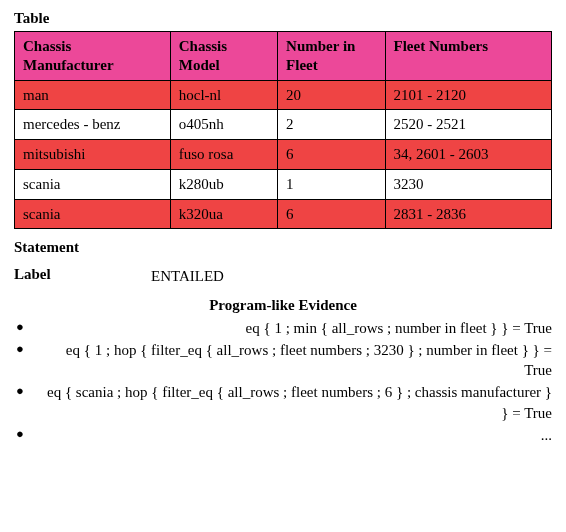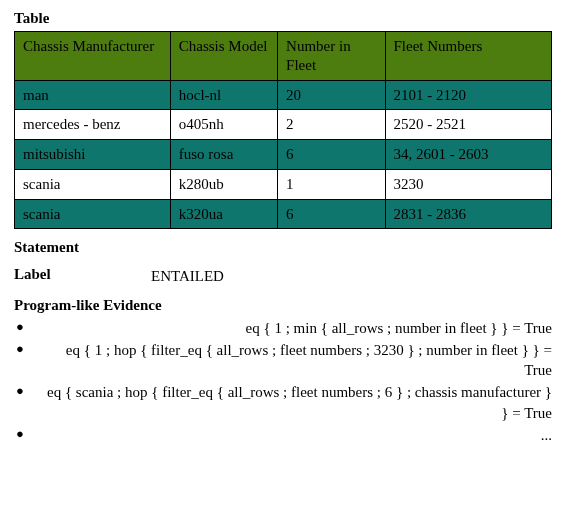--- a/index.html
+++ b/index.html
@@ -23,25 +23,25 @@
   }
   th, td {
     border: 1.5px solid #000;
     padding: 5px 8px;
     text-align: left;
     vertical-align: top;
     font-size: 15px;
     line-height: 1.25;
   }
   th {
-    font-weight: normal;
-    background: #4d7c0f;
+    font-weight: bold;
+    background: #ec4899;
   }
   tr.shaded td {
-    background: #0f766e;
+    background: #ef4444;
   }
   .col0 { width: 29%; }
   .col1 { width: 20%; }
   .col2 { width: 20%; }
   .col3 { width: 31%; }
   .kv-row {
     display: flex;
     margin-top: 10px;
     align-items: flex-start;
     gap: 41px;
@@ -51,20 +51,21 @@
     width: 96px;
     flex-shrink: 0;
   }
   .kv-val {
     flex: 1;
     line-height: 1.35;
   }
   .evidence-title {
     font-weight: bold;
     margin-top: 10px;
+    text-align: center;
   }
   ul.evidence {
     list-style: none;
     padding: 0;
     margin: 4px 0 0 0;
   }
   ul.evidence li {
     position: relative;
     padding-left: 24px;
     line-height: 1.35;

